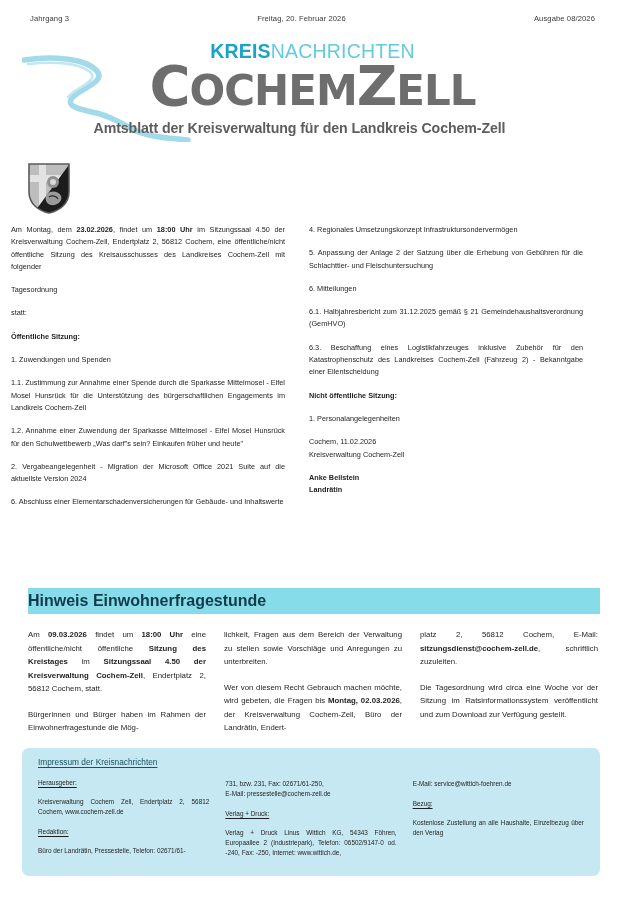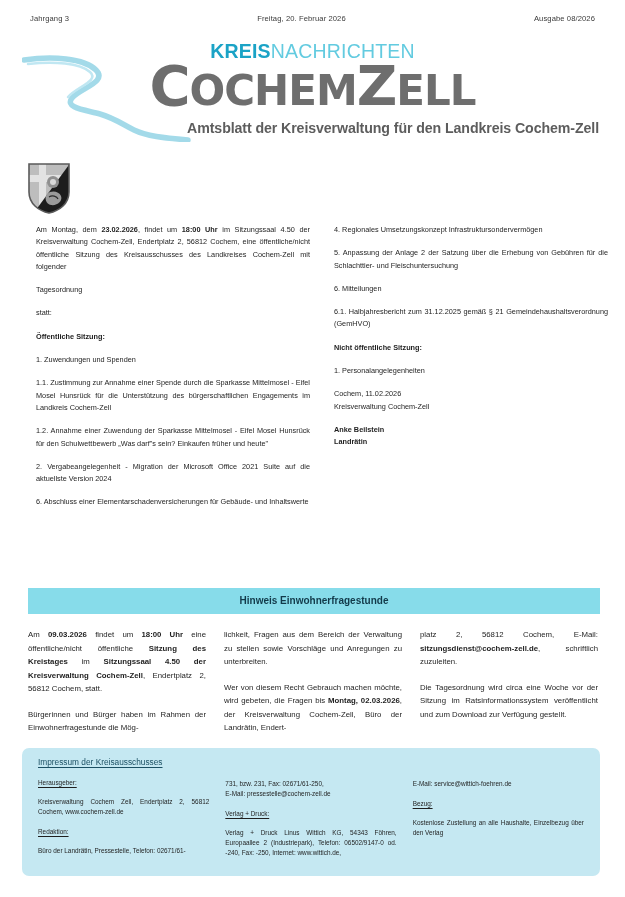--- a/index.html
+++ b/index.html
@@ -85,21 +85,21 @@
     color: #6e6e6e;
     letter-spacing: -1px;
     white-space: nowrap;
   }
   .cz-small { font-size: 42px; }
   .subtitle {
     position: absolute;
     top: 88px;
     left: 0;
     width: 599px;
-    text-align: right;
+    text-align: center;
     font-size: 14.2px;
     font-weight: bold;
     color: #5d5d5d;
     letter-spacing: -.1px;
     white-space: nowrap;
   }
 
   
   .crest {
     position: absolute;
@@ -118,21 +118,21 @@
     font-weight: bold;
     color: #111;
     text-decoration: underline;
     text-underline-offset: 3px;
   }
 
   
   .columns {
     position: absolute;
     top: 224px;
-    left: 36px;
+    left: 11px;
     width: 572px;
     display: flex;
     gap: 24px;
   }
   .col { width: 274px; }
   .col p {
     margin: 0 0 11px 0;
     font-size: 7.3px;
     line-height: 12.3px;
     text-align: justify;
@@ -144,22 +144,22 @@
   
   .notice {
     position: absolute;
     left: 28px;
     top: 588px;
     width: 572px;
   }
   .notice-head {
     height: 26px;
     line-height: 26px;
-    text-align: center;
-    font-size: 10px;
+    text-align: left;
+    font-size: 16px;
     font-weight: bold;
     color: #123a4a;
   }
   .notice-cols {
     display: flex;
     gap: 18px;
     padding-top: 14px;
   }
   .notice-col { width: 178px; }
   .notice-col p {
@@ -267,20 +267,21 @@
         <p>1.1. Zustimmung zur Annahme einer Spende durch die Sparkasse Mittelmosel - Eifel Mosel Hunsrück für die Unterstützung des bürgerschaftlichen Engagements im Landkreis Cochem-Zell</p>
         <p>1.2. Annahme einer Zuwendung der Sparkasse Mittelmosel - Eifel Mosel Hunsrück für den Schulwettbewerb „Was darf"s sein? Einkaufen früher und heute"</p>
         <p>2. Vergabeangelegenheit - Migration der Microsoft Office 2021 Suite auf die aktuellste Version 2024</p>
         <p>6. Abschluss einer Elementarschadenversicherungen für Gebäude- und Inhaltswerte</p>
       </div>
     <div class="col" id="col-right">
         <p class="nojust">4. Regionales Umsetzungskonzept Infrastruktursondervermögen</p>
         <p>5. Anpassung der Anlage 2 der Satzung über die Erhebung von Gebühren für die Schlachttier- und Fleischuntersuchung</p>
         <p class="nojust">6. Mitteilungen</p>
         <p>6.1. Halbjahresbericht zum 31.12.2025 gemäß § 21 Gemeindehaushaltsverordnung (GemHVO)</p>
+        <p>6.3. Beschaffung eines Logistikfahrzeuges inklusive Zubehör für den Katastrophenschutz des Landkreises Cochem-Zell (Fahrzeug 2) - Bekanntgabe einer Eilentscheidung</p>
         <p class="nojust"><b>Nicht öffentliche Sitzung:</b></p>
         <p class="nojust">1. Personalangelegenheiten</p>
         <p class="nojust">Cochem, 11.02.2026<br>Kreisverwaltung Cochem-Zell</p>
         <p class="nojust"><b>Anke Beilstein</b><br><b>Landrätin</b></p>
       </div>
   </div>
 
   <div class="notice">
     <div class="notice-head" id="notice-head" style="background: rgb(135, 220, 234);">Hinweis Einwohnerfragestunde</div>
     <div class="notice-cols" id="notice-cols">
@@ -293,21 +294,21 @@
           <p>Wer von diesem Recht Gebrauch machen möchte, wird gebeten, die Fragen bis <b>Montag, 02.03.2026</b>, der Kreisverwaltung Cochem-Zell, Büro der Landrätin, Endert-</p>
         </div>
         <div class="notice-col">
           <p>platz 2, 56812 Cochem, E-Mail: <b>sitzungsdienst@cochem-zell.de</b>, schriftlich zuzuleiten.</p>
           <p>Die Tagesordnung wird circa eine Woche vor der Sitzung im Ratsinformationssystem veröffentlicht und zum Download zur Verfügung gestellt.</p>
         </div>
       </div>
   </div>
 
   <div class="impressum" id="impressum-box" style="background: rgb(197, 232, 242);">
-    <div class="imp-title">Impressum der Kreisausschusses</div>
+    <div class="imp-title">Impressum der Kreisnachrichten</div>
     <div class="imp-cols" id="imp-cols">
         <div class="imp-col">
           <div class="lbl">Herausgeber:</div>
           <p>Kreisverwaltung Cochem Zell, Endertplatz 2, 56812 Cochem, www.cochem-zell.de</p>
           <div class="lbl">Redaktion:</div>
           <p>Büro der Landrätin, Pressestelle, Telefon: 02671/61-</p>
         </div>
         <div class="imp-col">
           <p>731, bzw. 231, Fax: 02671/61-250,<br>E-Mail: pressestelle@cochem-zell.de</p>
           <div class="lbl">Verlag + Druck:</div>

